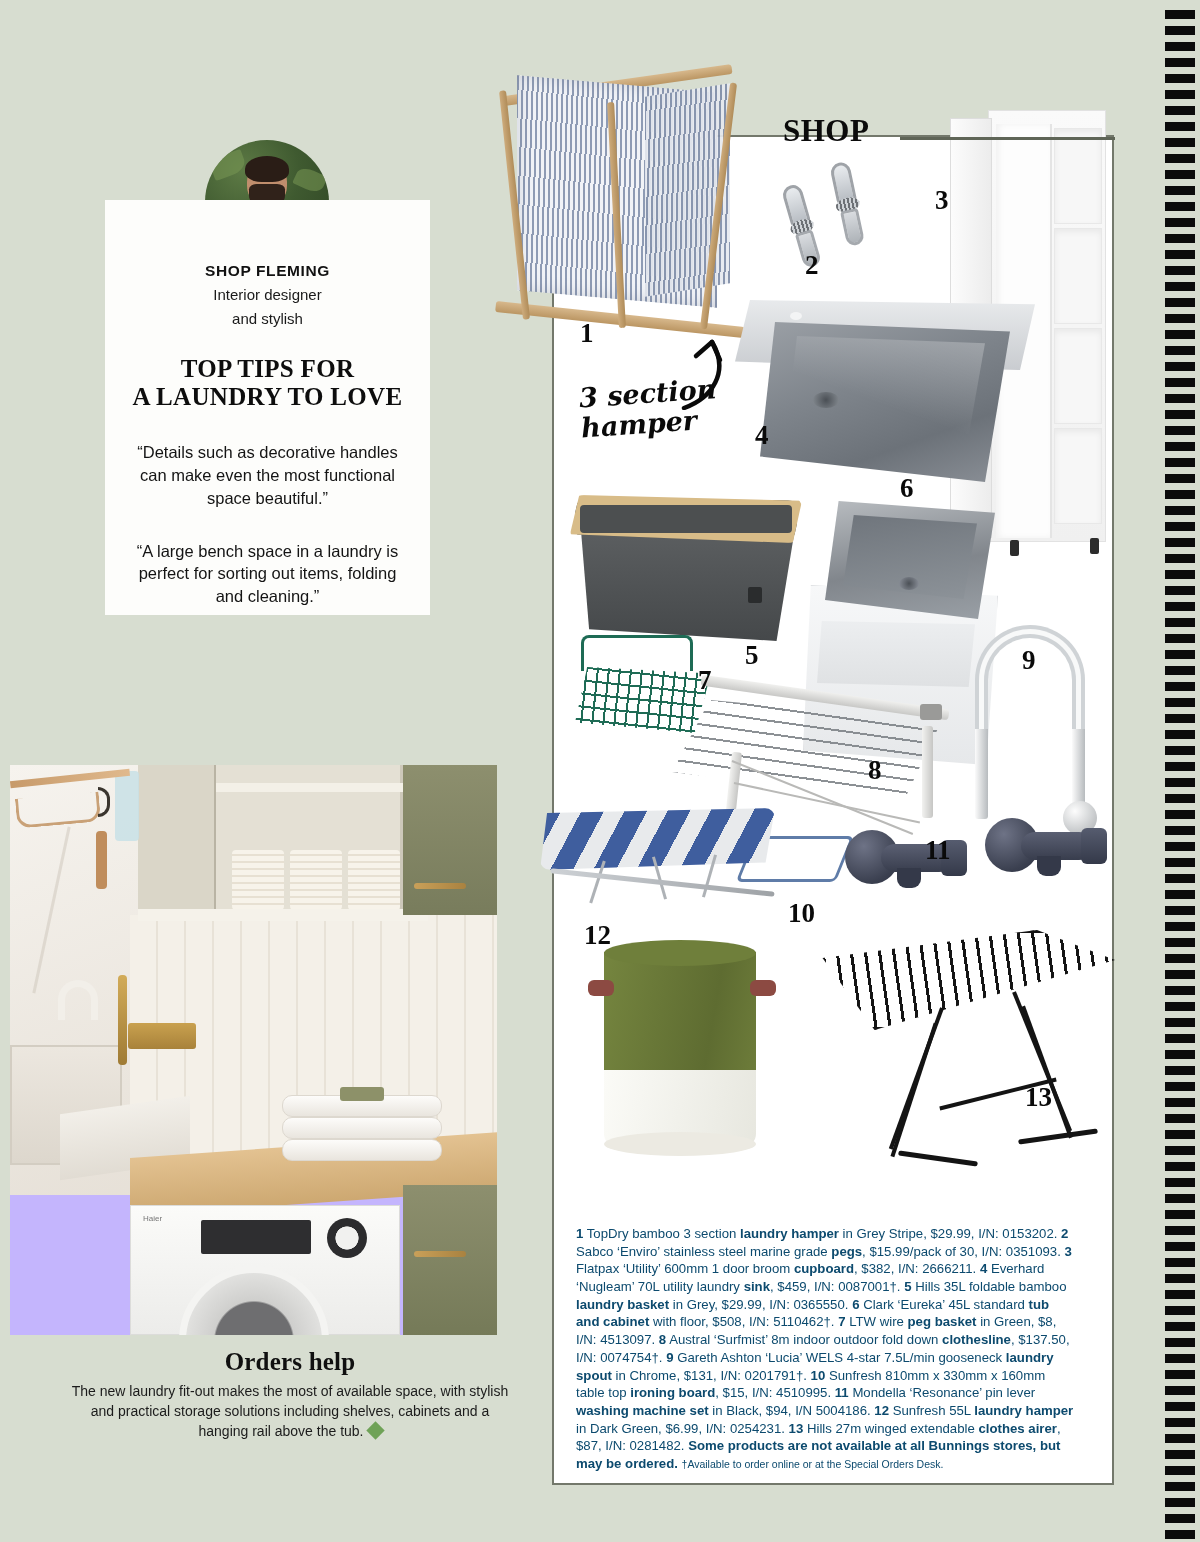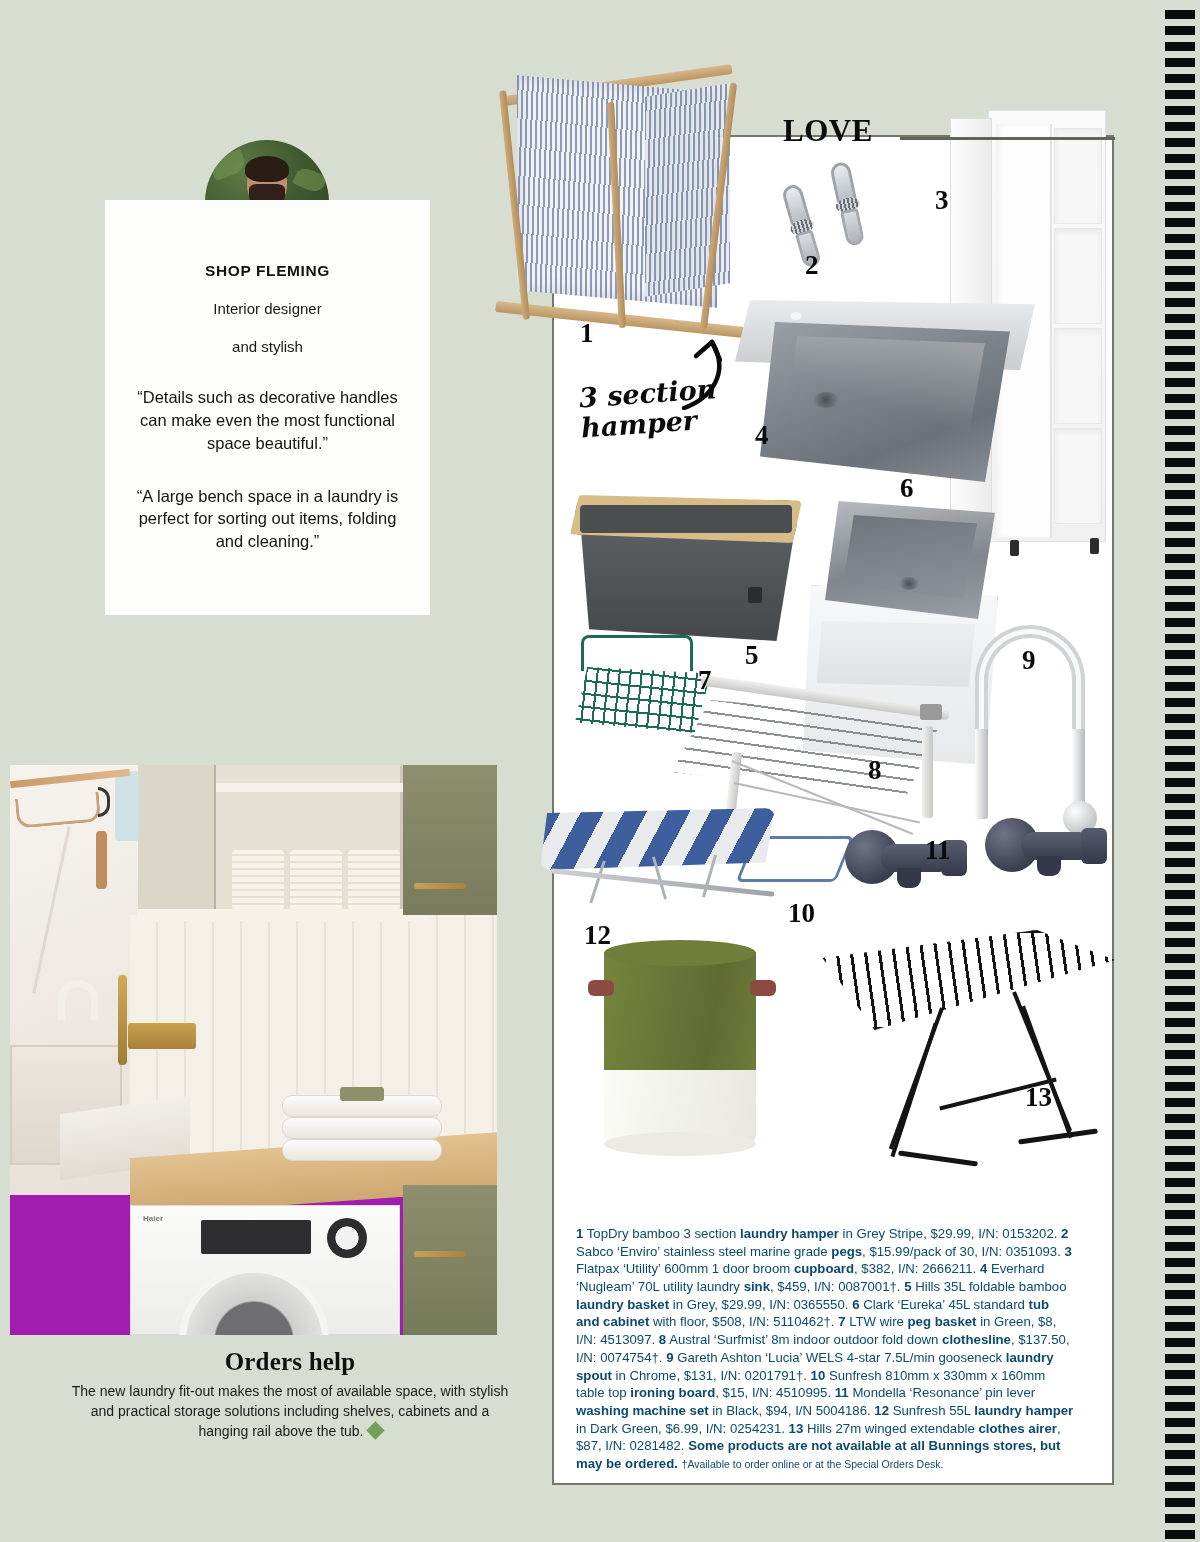--- a/index.html
+++ b/index.html
@@ -65,39 +65,39 @@
     width: 26px; height: 44px; border-radius: 12px 12px 0 0;
     background: #e9e4dd;
   }
 
   .designer-name {
     text-align: center; font-weight: bold; font-size: 15.5px;
     letter-spacing: .6px; color: #111; margin-top: 62px;
   }
   .designer-role {
     text-align: center; font-size: 15px; color: #1a1a1a;
-    line-height: 1.28; margin-top: 19px;
+    line-height: 1.28; margin-top: 5px;
   }
   .tips-heading {
     text-align: center; font-family: "Liberation Serif", serif;
     font-weight: bold; font-size: 25px; line-height: 1.12;
     color: #0d0d0d; margin-top: 27px; letter-spacing: .3px;
   }
   .quote {
     text-align: center; font-size: 16.5px; line-height: 1.38;
     color: #141414; padding: 0 20px;
   }
   .quote.q1 { margin-top: 30px; }
   .quote.q2 { margin-top: 30px; }
 
   
   .laundry-photo {
     position: absolute; left: 10px; top: 765px;
     width: 487px; height: 570px;
-    overflow: hidden; background: #a21caf; font-weight: bold;
+    overflow: hidden; background: #c4b5fd;
   }
   .lp-wall-left { position: absolute; left: 0; top: 0; width: 170px; height: 430px;
     background: linear-gradient(160deg,#f6f3ee,#e6e0d7); }
   .lp-marble-vein { position: absolute; background: #cfc8be; opacity: .55; }
   .lp-panel-wall { position: absolute; left: 120px; top: 150px; width: 367px; height: 270px;
     background: repeating-linear-gradient(90deg,#f4f0e8 0 26px,#e8e2d7 26px 28px); }
   .lp-cabinet {
     position: absolute; left: 128px; top: 0; width: 265px; height: 155px;
     background: #e4e0d4; border-right: 3px solid #cdc8ba;
   }
@@ -634,20 +634,24 @@
   <div class="tee"></div>
   <div class="head"></div>
   <div class="hair"></div>
   <div class="beard"></div>
 </div>
 
 <div class="tips-card">
   <div class="designer-name">SHOP FLEMING</div>
   <div class="designer-role">Interior designer</div>
   <div class="designer-role">and stylish</div>
+  <div class="tips-heading">
+    <div>TOP TIPS FOR</div>
+    <div>A LAUNDRY TO LOVE</div>
+  </div>
   <div class="quote q2">“Details such as decorative handles can make even the most functional space beautiful.”</div>
   <div class="quote q1">“A large bench space in a laundry is perfect for sorting out items, folding and cleaning.”</div>
 </div>
 
 <div class="laundry-photo">
   <div class="lp-wall-left"></div>
   <div class="lp-marble-vein" style="left:40px;top:60px;width:3px;height:170px;transform:rotate(12deg);"></div>
   <div class="lp-marble-vein" style="left:140px;top:120px;width:3px;height:140px;transform:rotate(-8deg);"></div>
   <div class="lp-panel-wall"></div>
   <div class="lp-cabinet"></div>
@@ -685,21 +689,21 @@
     <div class="lp-washer-door"></div>
   </div>
 </div>
 
 <div class="shelf-help">
   <div class="shelf-help-title">Orders help</div>
   <div class="shelf-help-body"><span>The new laundry fit-out makes the most of available space, with stylish and practical storage solutions including shelves, cabinets and a hanging rail above the tub.</span><span class="green-diamond"></span></div>
 </div>
 
 <div class="shop-panel"></div>
-<div class="shop-title">LOVE</div>
+<div class="shop-title">SHOP</div>
 <div class="shop-rule"></div>
 
 <div class="prod hamper1">
   <div class="rail" style="left:8px;top:18px;width:230px;height:10px;transform:rotate(-8deg);"></div>
   <div class="bag"></div>
   <div class="bag2"></div>
   <div class="rail" style="left:0px;top:252px;width:250px;height:11px;transform:rotate(6deg);"></div>
   <div class="leg" style="left:16px;top:28px;height:230px;transform:rotate(-6deg);"></div>
   <div class="leg" style="left:220px;top:20px;height:248px;transform:rotate(7deg);"></div>
   <div class="leg" style="left:118px;top:40px;height:226px;transform:rotate(-3deg);"></div>

